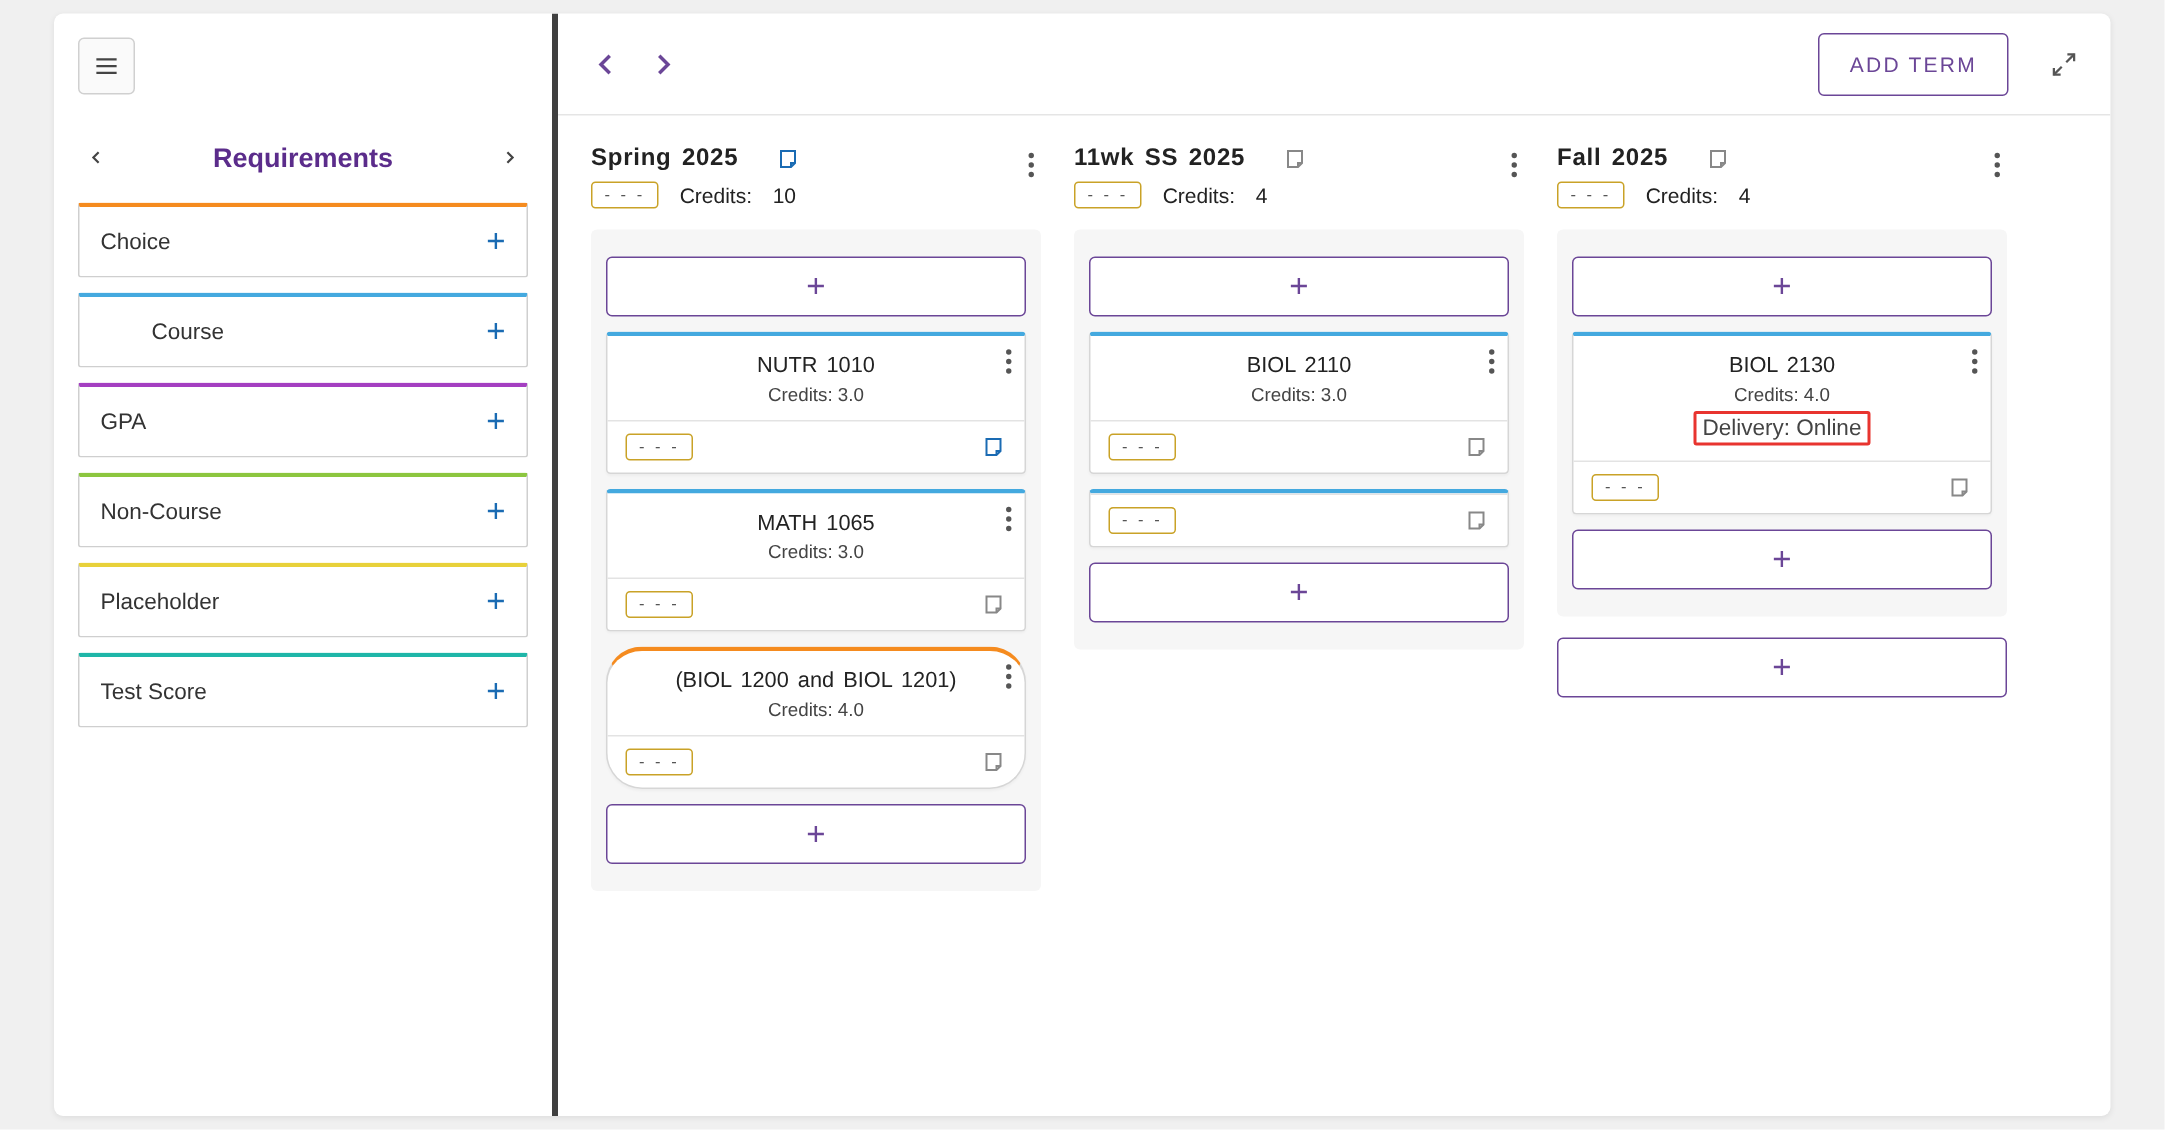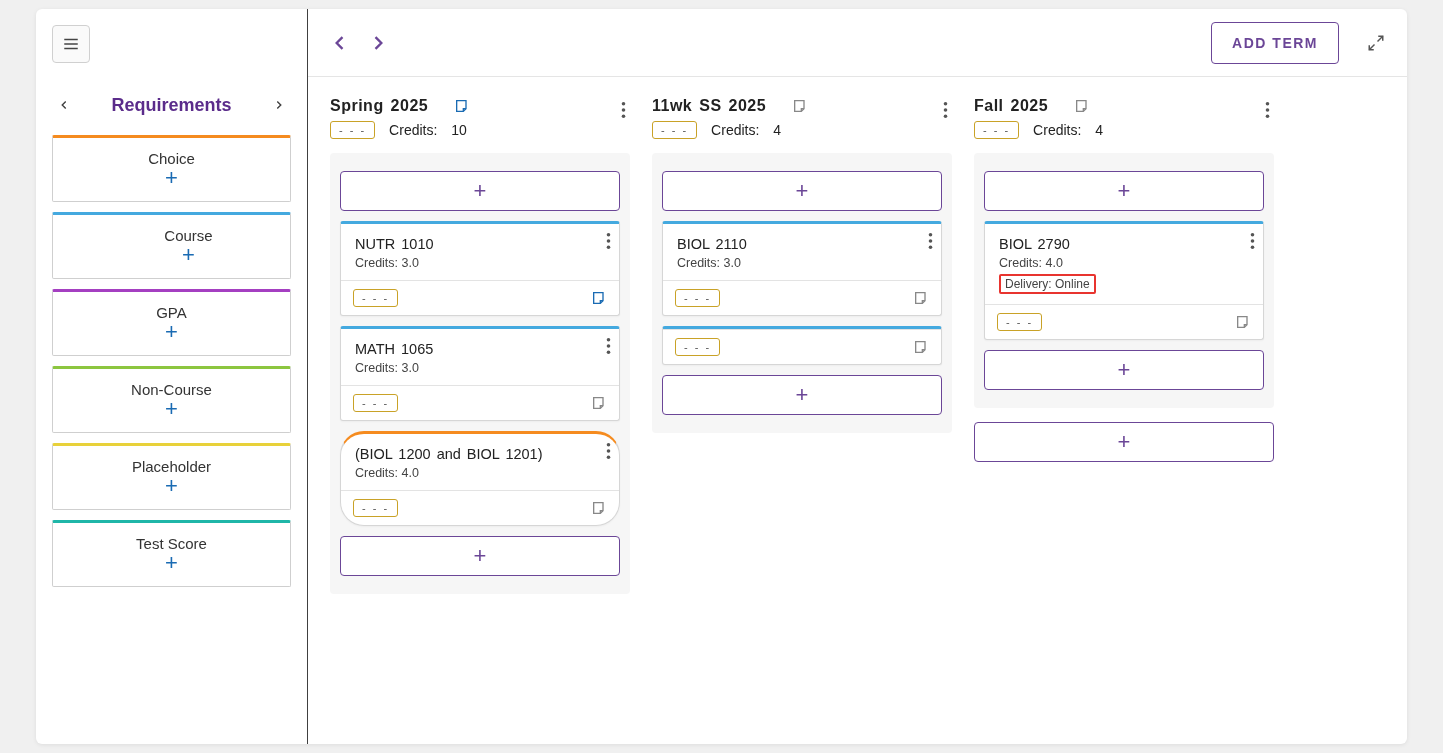--- a/index.html
+++ b/index.html
@@ -14,22 +14,22 @@
     background: #fff;
     margin: 9px 36px;
     border-radius: 6px;
     box-shadow: 0 1px 4px rgba(0,0,0,0.08);
     display: flex;
     min-height: 735px;
     overflow: hidden;
   }
   
   .sidebar {
-    width: 272px;
-    border-right: 1px solid #404040;
+    width: 336px;
+    border-right: 4px solid #404040;
     padding: 16px;
   }
   .hamburger-btn {
     width: 38px; height: 38px;
     border: 1px solid #d0d0d0;
     border-radius: 4px;
     background: #fafafa;
     display: flex; align-items: center; justify-content: center;
     cursor: pointer;
     color: #444;
@@ -57,21 +57,20 @@
     border: 1px solid #cfcfcf;
     border-top-width: 3px;
     border-radius: 2px;
     padding: 12px 14px;
     margin-bottom: 10px;
     display: flex;
     align-items: center;
     justify-content: space-between;
     cursor: pointer;
     background: #fff;
-    flex-direction: column;
   }
   .req-item span.label { color: #333; font-size: 15px; }
   .req-plus { color: #1a6bb3; font-size: 22px; line-height: 1; }
   .rc-orange   { border-top-color: #f58b1f; }
   .rc-blue     { border-top-color: #44a9df; padding-left: 48px; }
   .rc-purple   { border-top-color: #a43fc1; }
   .rc-green    { border-top-color: #8cc63f; }
   .rc-yellow   { border-top-color: #e8d13a; }
   .rc-teal     { border-top-color: #1fb6a8; }
 
@@ -96,21 +95,21 @@
     display: flex; align-items: center;
   }
   .nav-arrow svg { width: 20px; height: 20px; stroke: currentColor; }
   .top-right { display: flex; align-items: center; gap: 28px; }
   .add-term-btn {
     border: 1.5px solid #6b4697;
     color: #6b4697;
     background: #fff;
     border-radius: 4px;
     padding: 12px 20px;
-    font-weight: bold;
+    font-weight: normal;
     font-size: 14px;
     letter-spacing: 1.5px;
     cursor: pointer;
   }
   .expand-btn {
     color: #555;
     cursor: pointer;
     display: flex;
   }
   .expand-btn svg { width: 18px; height: 18px; stroke: currentColor; }
@@ -182,30 +181,31 @@
     cursor: pointer;
     margin: 8px 0;
   }
   .course-card {
     background: #fff;
     border: 1px solid #d6d6d6;
     border-top-width: 3px;
     border-radius: 3px;
     margin: 10px 0;
     box-shadow: 0 1px 2px rgba(0,0,0,0.04);
+    text-align: center;
   }
   .cc-blue   { border-top-color: #44a9df; }
   .cc-orange { border-top-color: #f58b1f; border-radius: 24px; }
   .course-top {
     padding: 12px 14px 10px;
     position: relative;
   }
   .course-name { font-size: 14.5px; color: #222; word-spacing: 2px; }
   .course-credits { font-size: 12.5px; color: #444; margin-top: 4px; }
-  .course-extra { font-size: 12px; color: #444; margin-top: 4px; }
+  .course-extra { font-size: 15px; color: #444; margin-top: 4px; }
   .course-kebab {
     position: absolute;
     right: 8px; top: 8px;
     cursor: pointer;
     color: #555;
   }
   .course-kebab svg { width: 5px; height: 18px; fill: currentColor; }
   .course-foot {
     border-top: 1px solid #e3e3e3;
     padding: 8px 12px;
@@ -491,21 +491,21 @@
             <div class="kebab"><svg viewBox="0 0 5 20">
                 <circle cx="2.5" cy="3" r="2"></circle>
                 <circle cx="2.5" cy="10" r="2"></circle>
                 <circle cx="2.5" cy="17" r="2"></circle>
               </svg></div>
           </div>
           <div class="term-body">
             <div class="add-slot">+</div>
             <div class="course-card cc-blue">
               <div class="course-top">
-                <div class="course-name">BIOL 2790</div>
+                <div class="course-name">BIOL 2130</div>
                 <div class="course-credits">Credits: 4.0</div>
                 <div class="course-extra"><span class="red-box">Delivery: Online</span></div>
                 <div class="course-kebab"><svg viewBox="0 0 5 20">
                     <circle cx="2.5" cy="3" r="2"></circle>
                     <circle cx="2.5" cy="10" r="2"></circle>
                     <circle cx="2.5" cy="17" r="2"></circle>
                   </svg></div>
               </div>
               <div class="course-foot">
                 <span class="pill">- - -</span>

